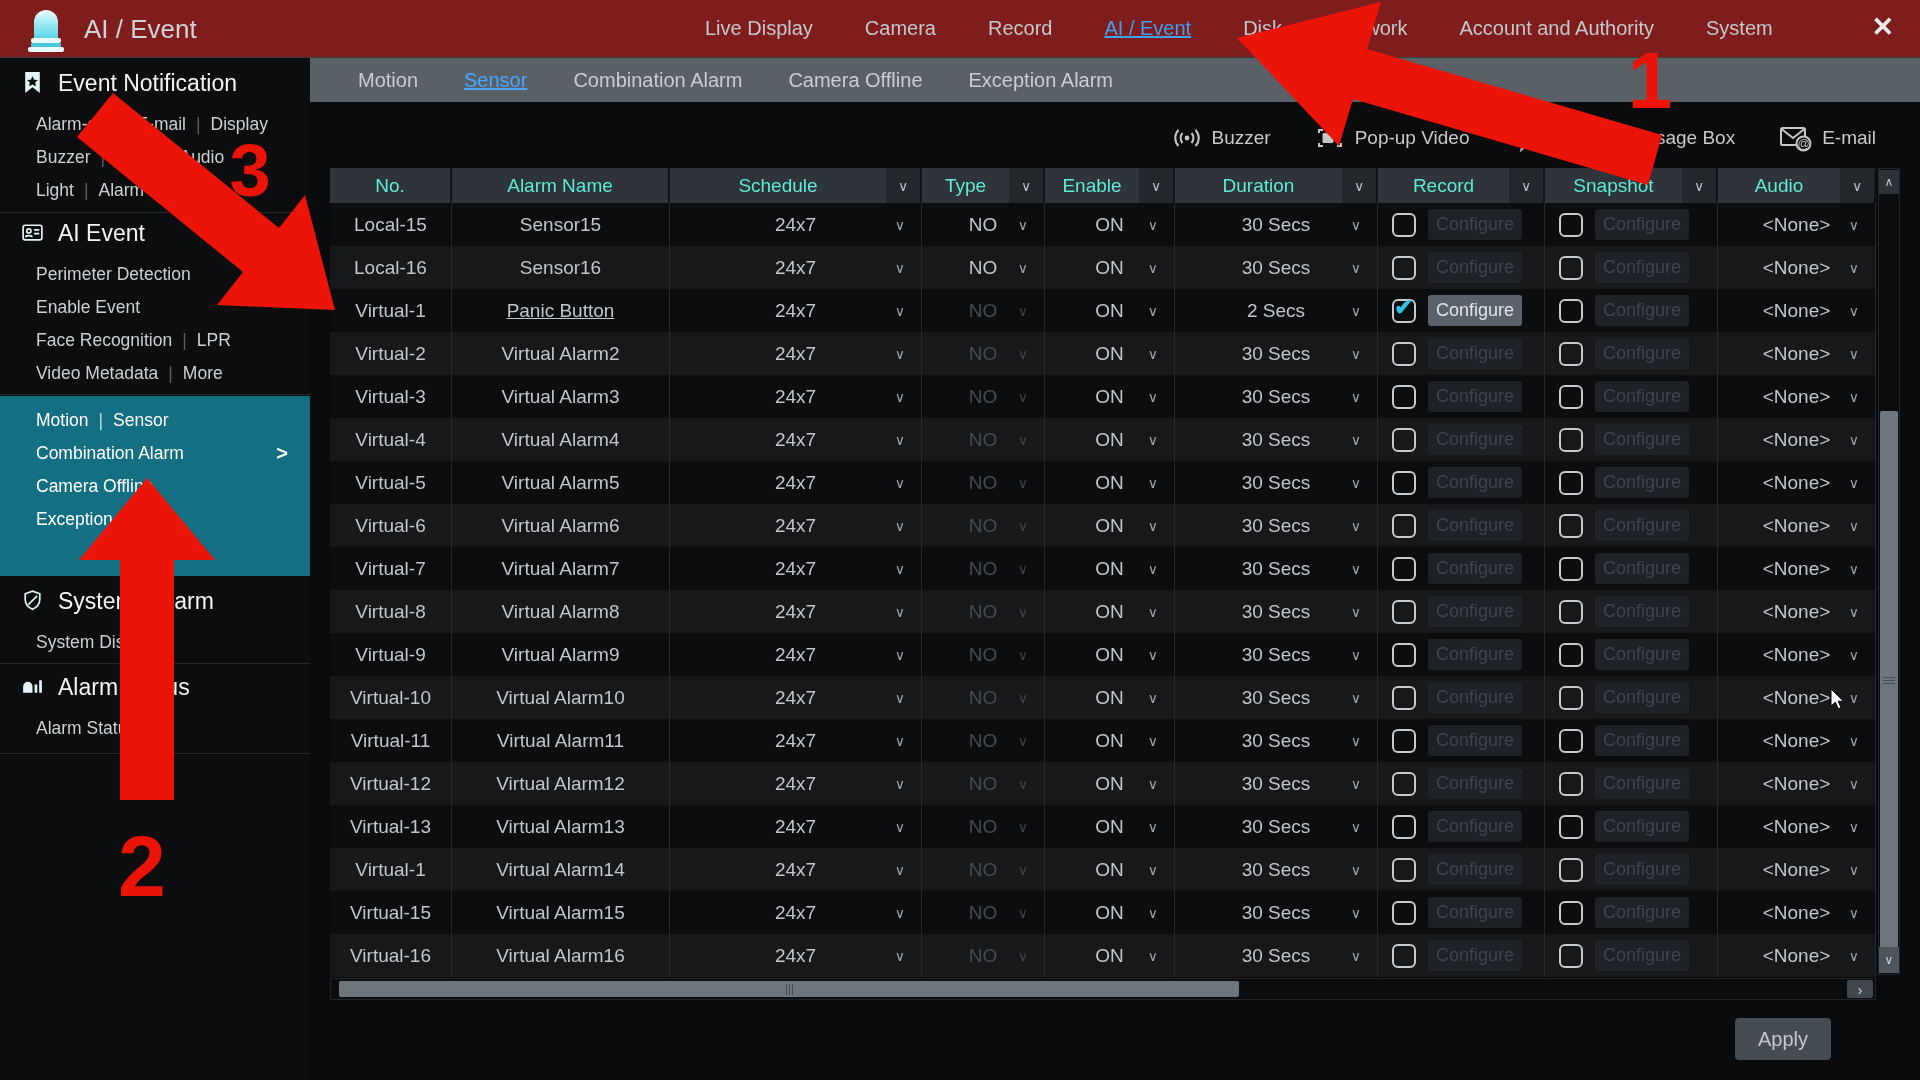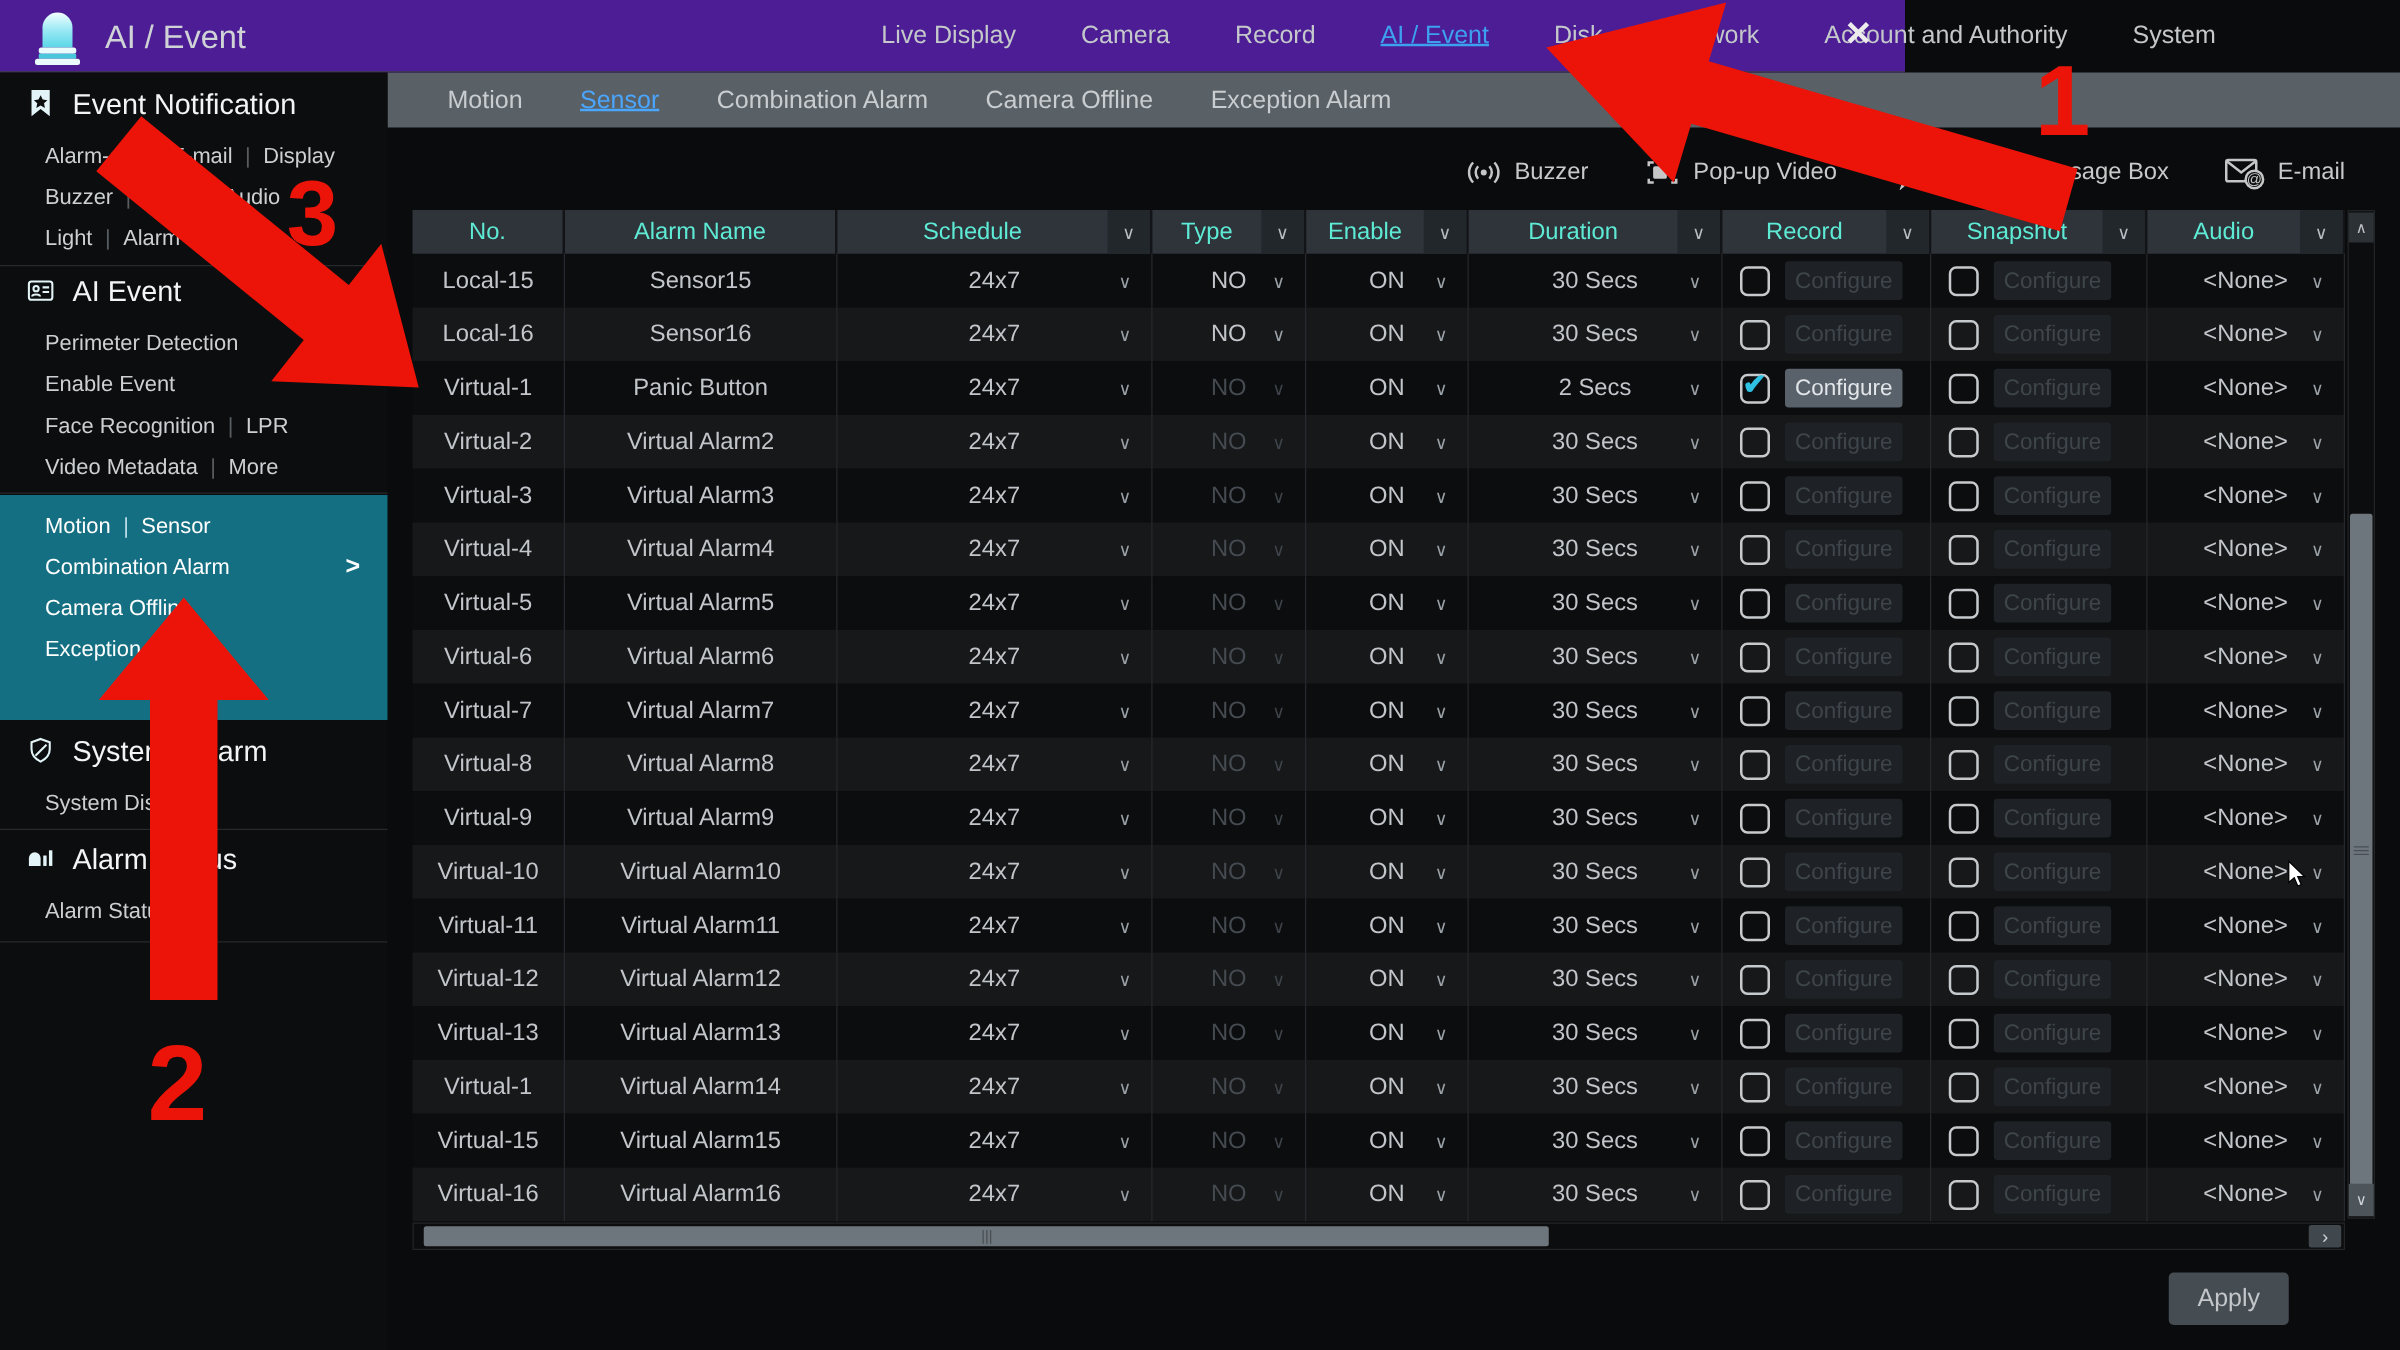--- a/index.html
+++ b/index.html
@@ -1,20 +1,20 @@
 <!DOCTYPE html>
 <html><head>
 <meta charset="utf-8">
 <style>
   html,body{margin:0;padding:0}
   body{width:1920px;height:1080px;background:#0a0b0c;font-family:"Liberation Sans",sans-serif;
        overflow:hidden;position:relative;color:#c2c6ca}
 
   
-  .topbar{position:absolute;left:0;top:0;width:1524px;height:57px;background:#4c1d95;
+  .topbar{position:absolute;left:0;top:0;width:1920px;height:57px;background:#7f1d1d;
           border-bottom:1px solid #3a3d40;z-index:5}
   .brand{position:absolute;left:24px;top:5px;display:flex;align-items:center;gap:16px}
   .brand .title{font-size:26px;color:#cfd3d6}
   .nav{position:absolute;left:705px;top:0;height:57px;display:flex;align-items:center;gap:52px}
   .nav-item{font-size:20px;color:#c4c8cb;white-space:nowrap;cursor:default}
   .nav-item.active{color:#3da1f0;text-decoration:underline}
   .close-x{position:absolute;right:26px;top:11px;font-size:27px;font-weight:bold;color:#ececec}
 
   
   .tabbar{position:absolute;left:310px;top:58px;width:1610px;height:44px;background:#596066;
@@ -398,21 +398,21 @@
       </div>
       <div class="td" style="width: 158px;">
         <span>&lt;None&gt;</span>
         <span class="chev">∨</span>
       </div>
     </div>
     <div class="trow">
       <div class="td" style="width: 122px;">
         <span>Virtual-1</span>
       </div>
-      <div class="td" style="width: 218px;">
+      <div class="td" style="width: 218px; text-decoration: underline;">
         <span>Panic Button</span>
       </div>
       <div class="td" style="width: 252px;">
         <span>24x7</span>
         <span class="chev">∨</span>
       </div>
       <div class="td dim" style="width: 123px;">
         <span>NO</span>
         <span class="chev">∨</span>
       </div>

